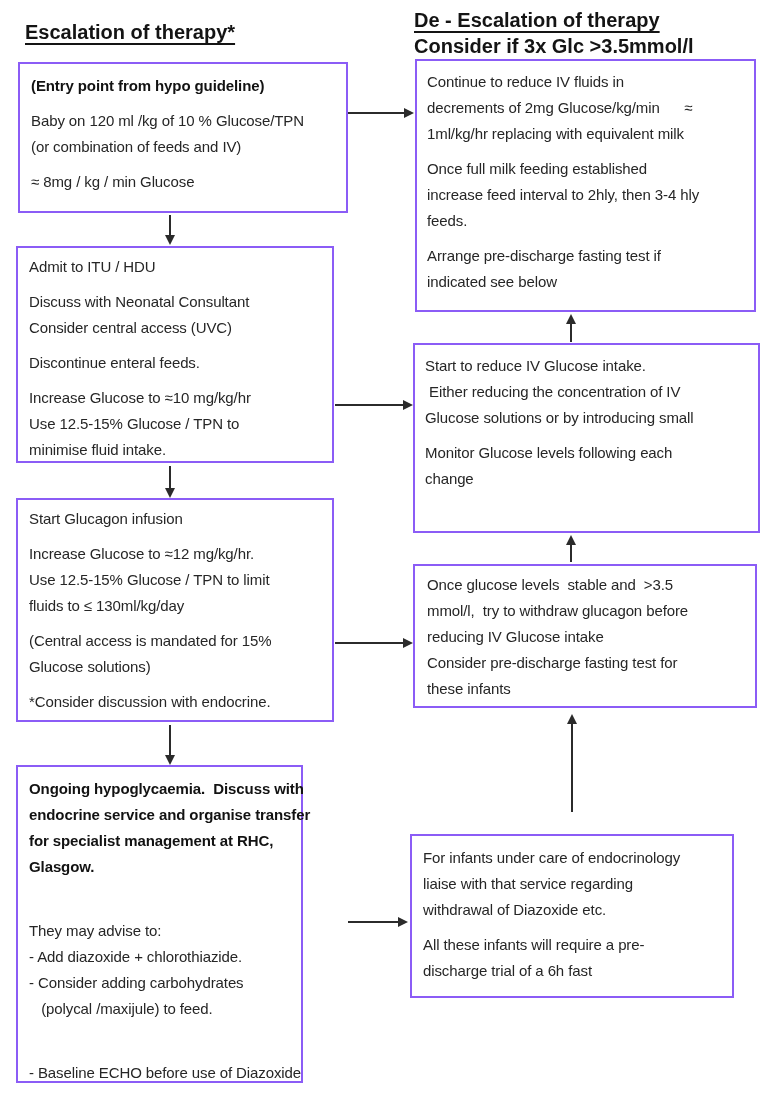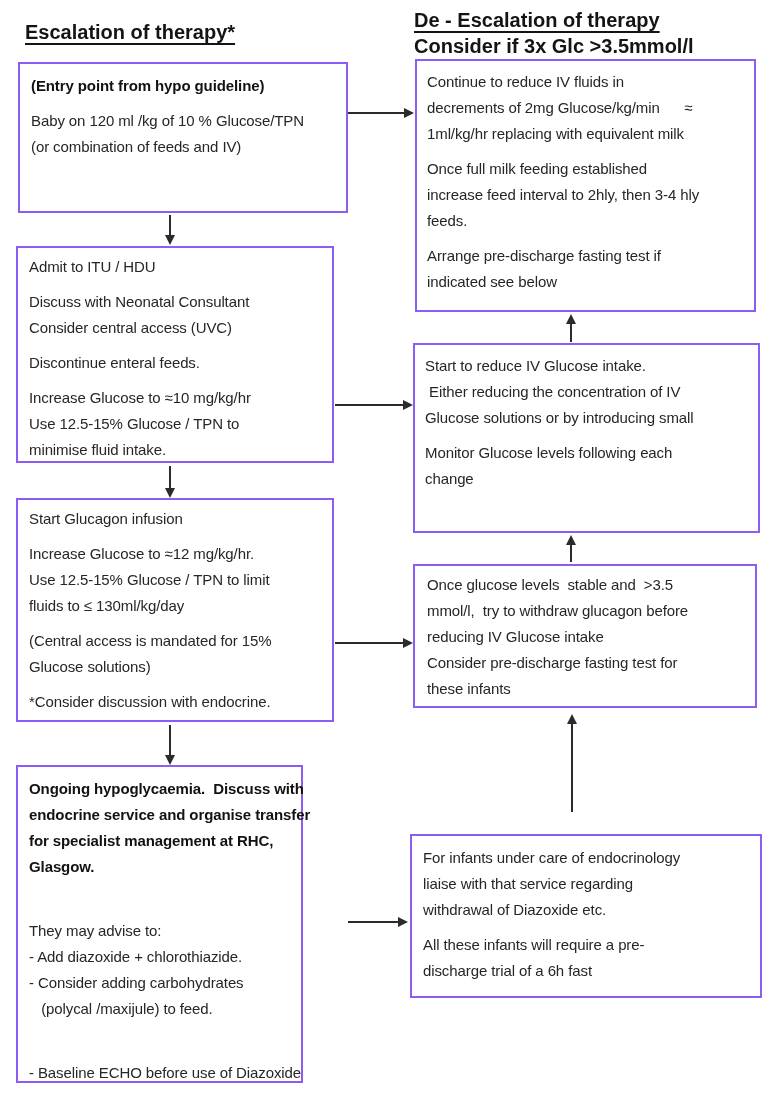--- a/index.html
+++ b/index.html
@@ -42,20 +42,23 @@
     <div>Consider if 3x Glc &gt;3.5mmol/l</div>
   </div>
 
   <div class="box" style="left:18px;top:62px;width:330px;height:151px;padding-top:9px;">
     <div class="para bold">
         <div class="line">(Entry point from hypo guideline)</div>
       </div>
     <div class="para">
         <div class="line">Baby on 120 ml /kg of 10 % Glucose/TPN</div>
         <div class="line">(or combination of feeds and IV)</div>
+      </div>
+    <div class="para">
+        <div class="line">≈ 8mg / kg / min Glucose</div>
       </div>
   </div>
 
   <div class="box" style="left:16px;top:246px;width:318px;height:217px;">
     <div class="para">
         <div class="line">Admit to ITU / HDU</div>
       </div>
     <div class="para">
         <div class="line">Discuss with Neonatal Consultant</div>
         <div class="line">Consider central access (UVC)</div>
@@ -138,21 +141,21 @@
   <div class="box" style="left:413px;top:564px;width:344px;height:144px;padding:6px 12px;">
     <div class="para">
         <div class="line">Once glucose levels  stable and  &gt;3.5</div>
         <div class="line">mmol/l,  try to withdraw glucagon before</div>
         <div class="line">reducing IV Glucose intake</div>
         <div class="line">Consider pre-discharge fasting test for</div>
         <div class="line">these infants</div>
       </div>
   </div>
 
-  <div class="box" style="left:410px;top:834px;width:352px;height:164px;padding:9px 11px;">
+  <div class="box" style="left:410px;top:834px;width:324px;height:164px;padding:9px 11px;">
     <div class="para">
         <div class="line">For infants under care of endocrinology</div>
         <div class="line">liaise with that service regarding</div>
         <div class="line">withdrawal of Diazoxide etc.</div>
       </div>
     <div class="para">
         <div class="line">All these infants will require a pre-</div>
         <div class="line">discharge trial of a 6h fast</div>
       </div>
   </div>

